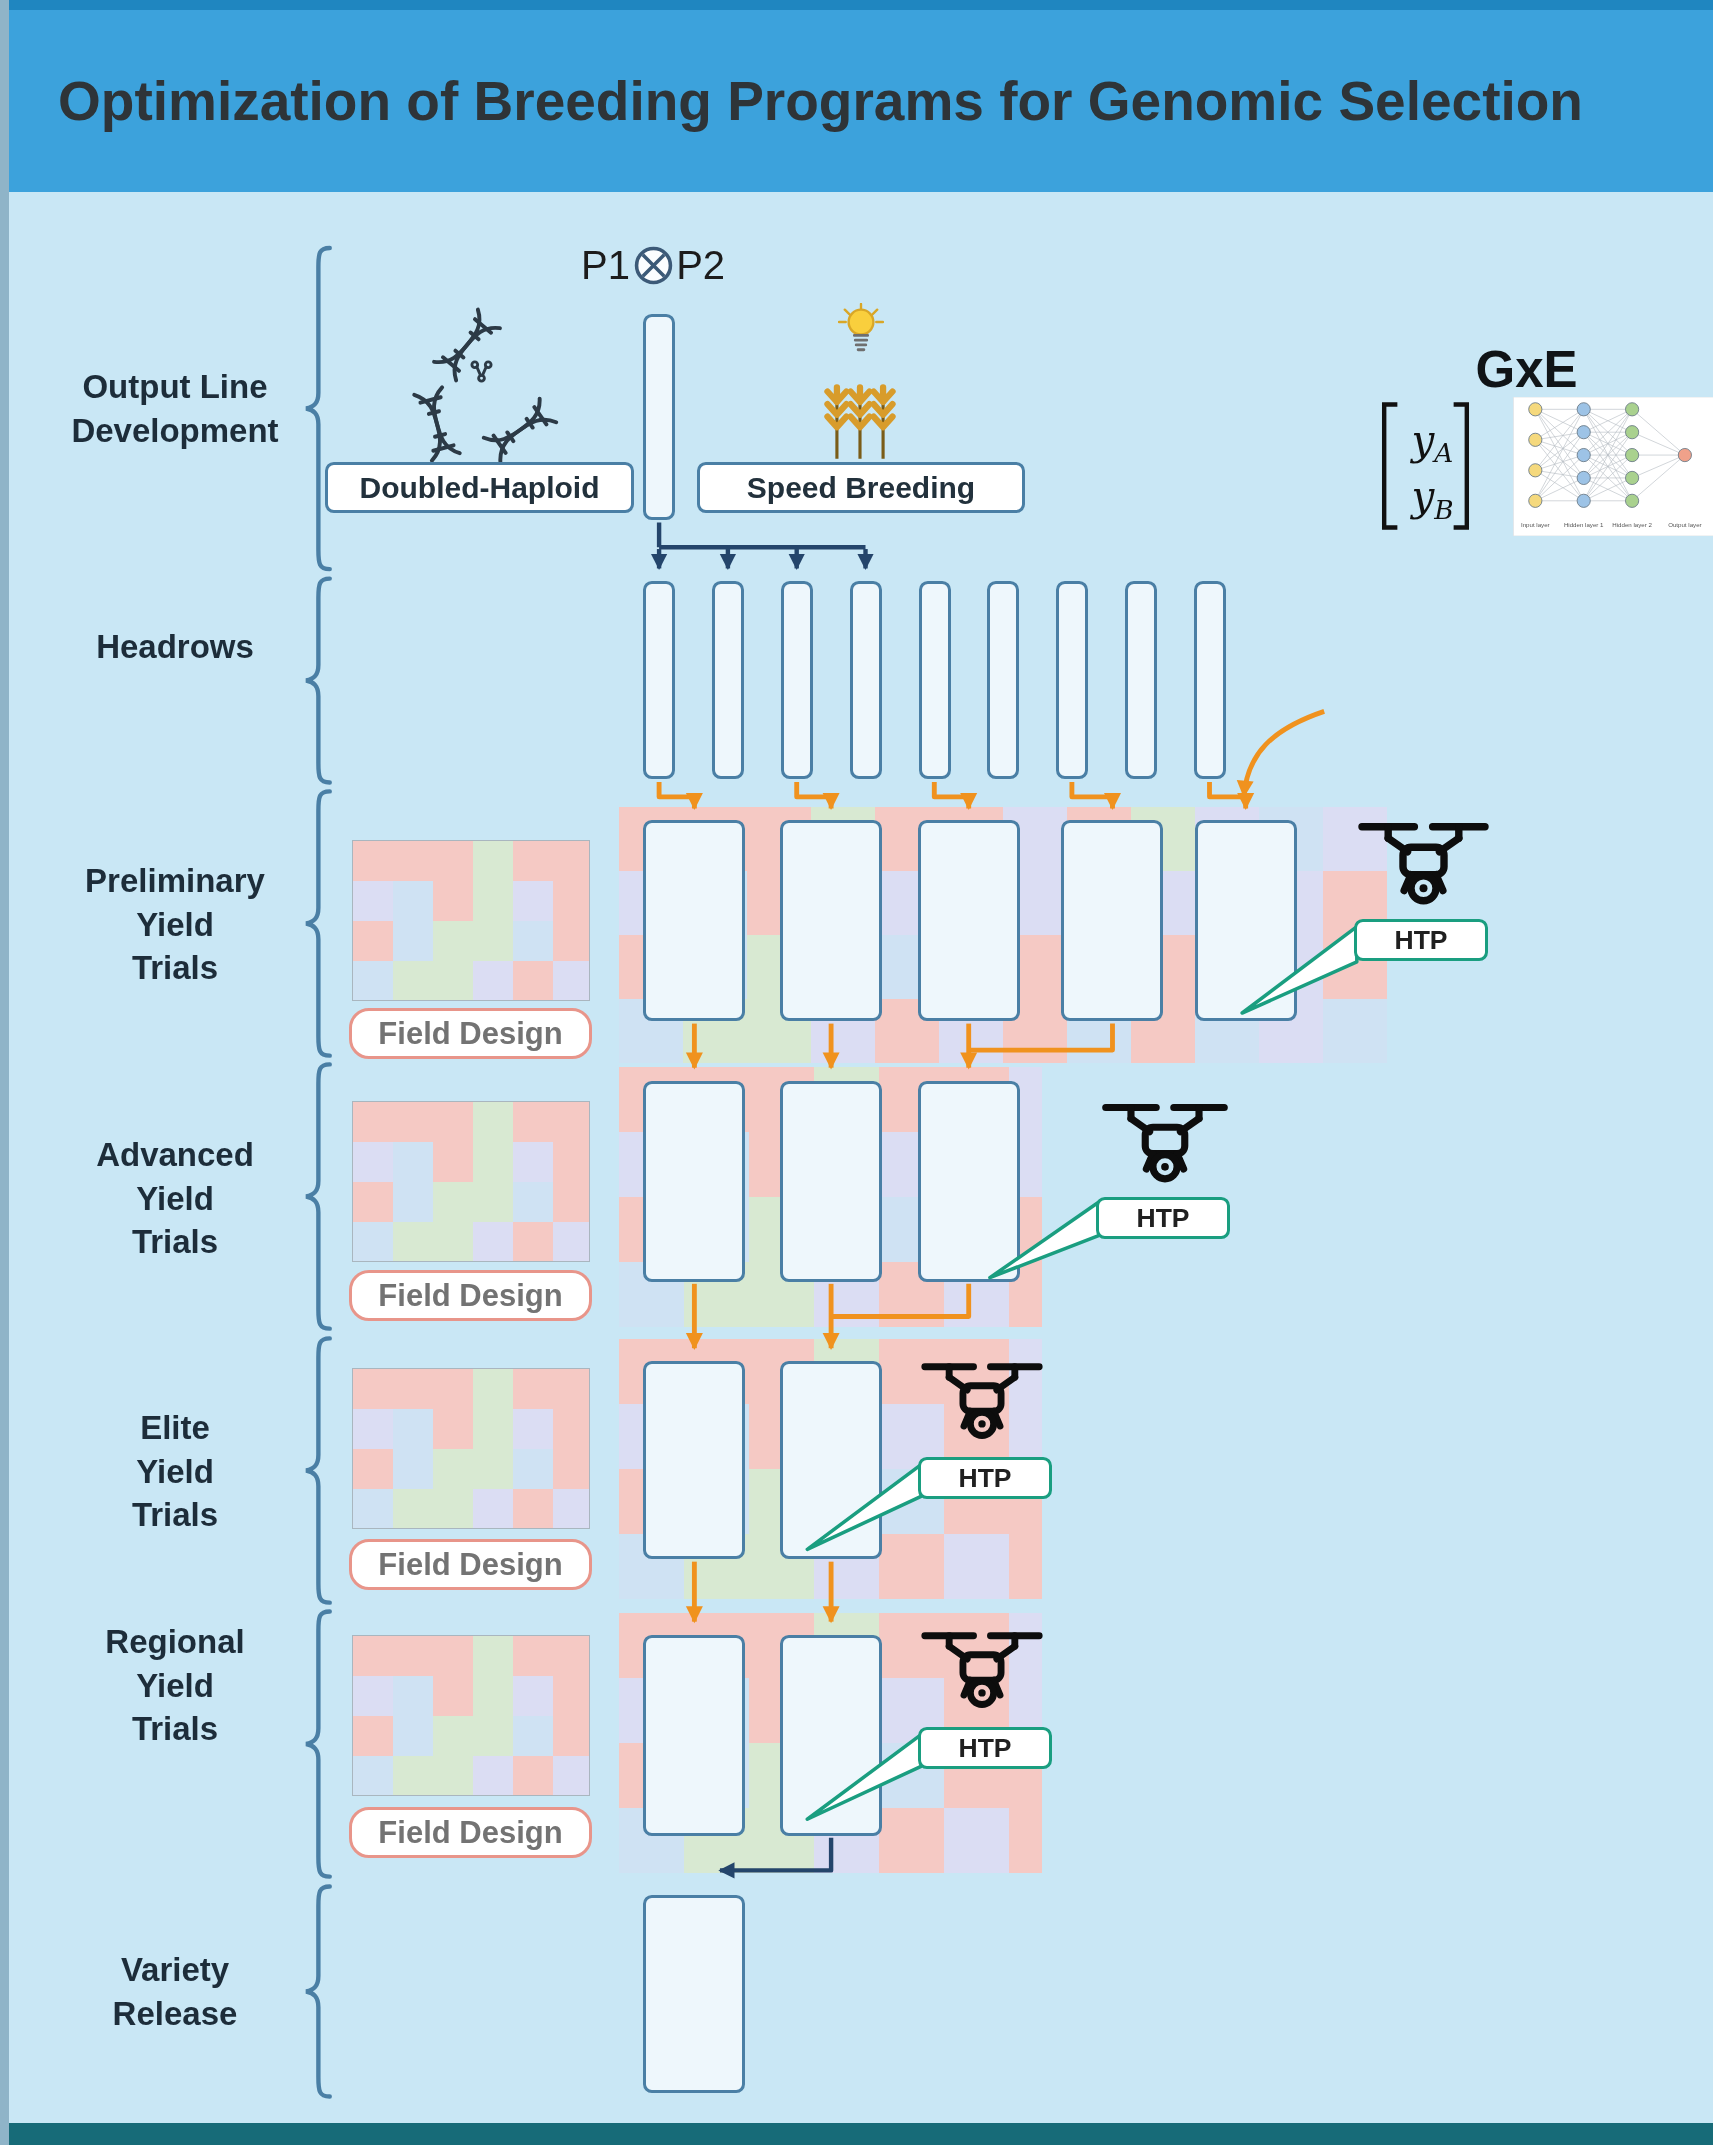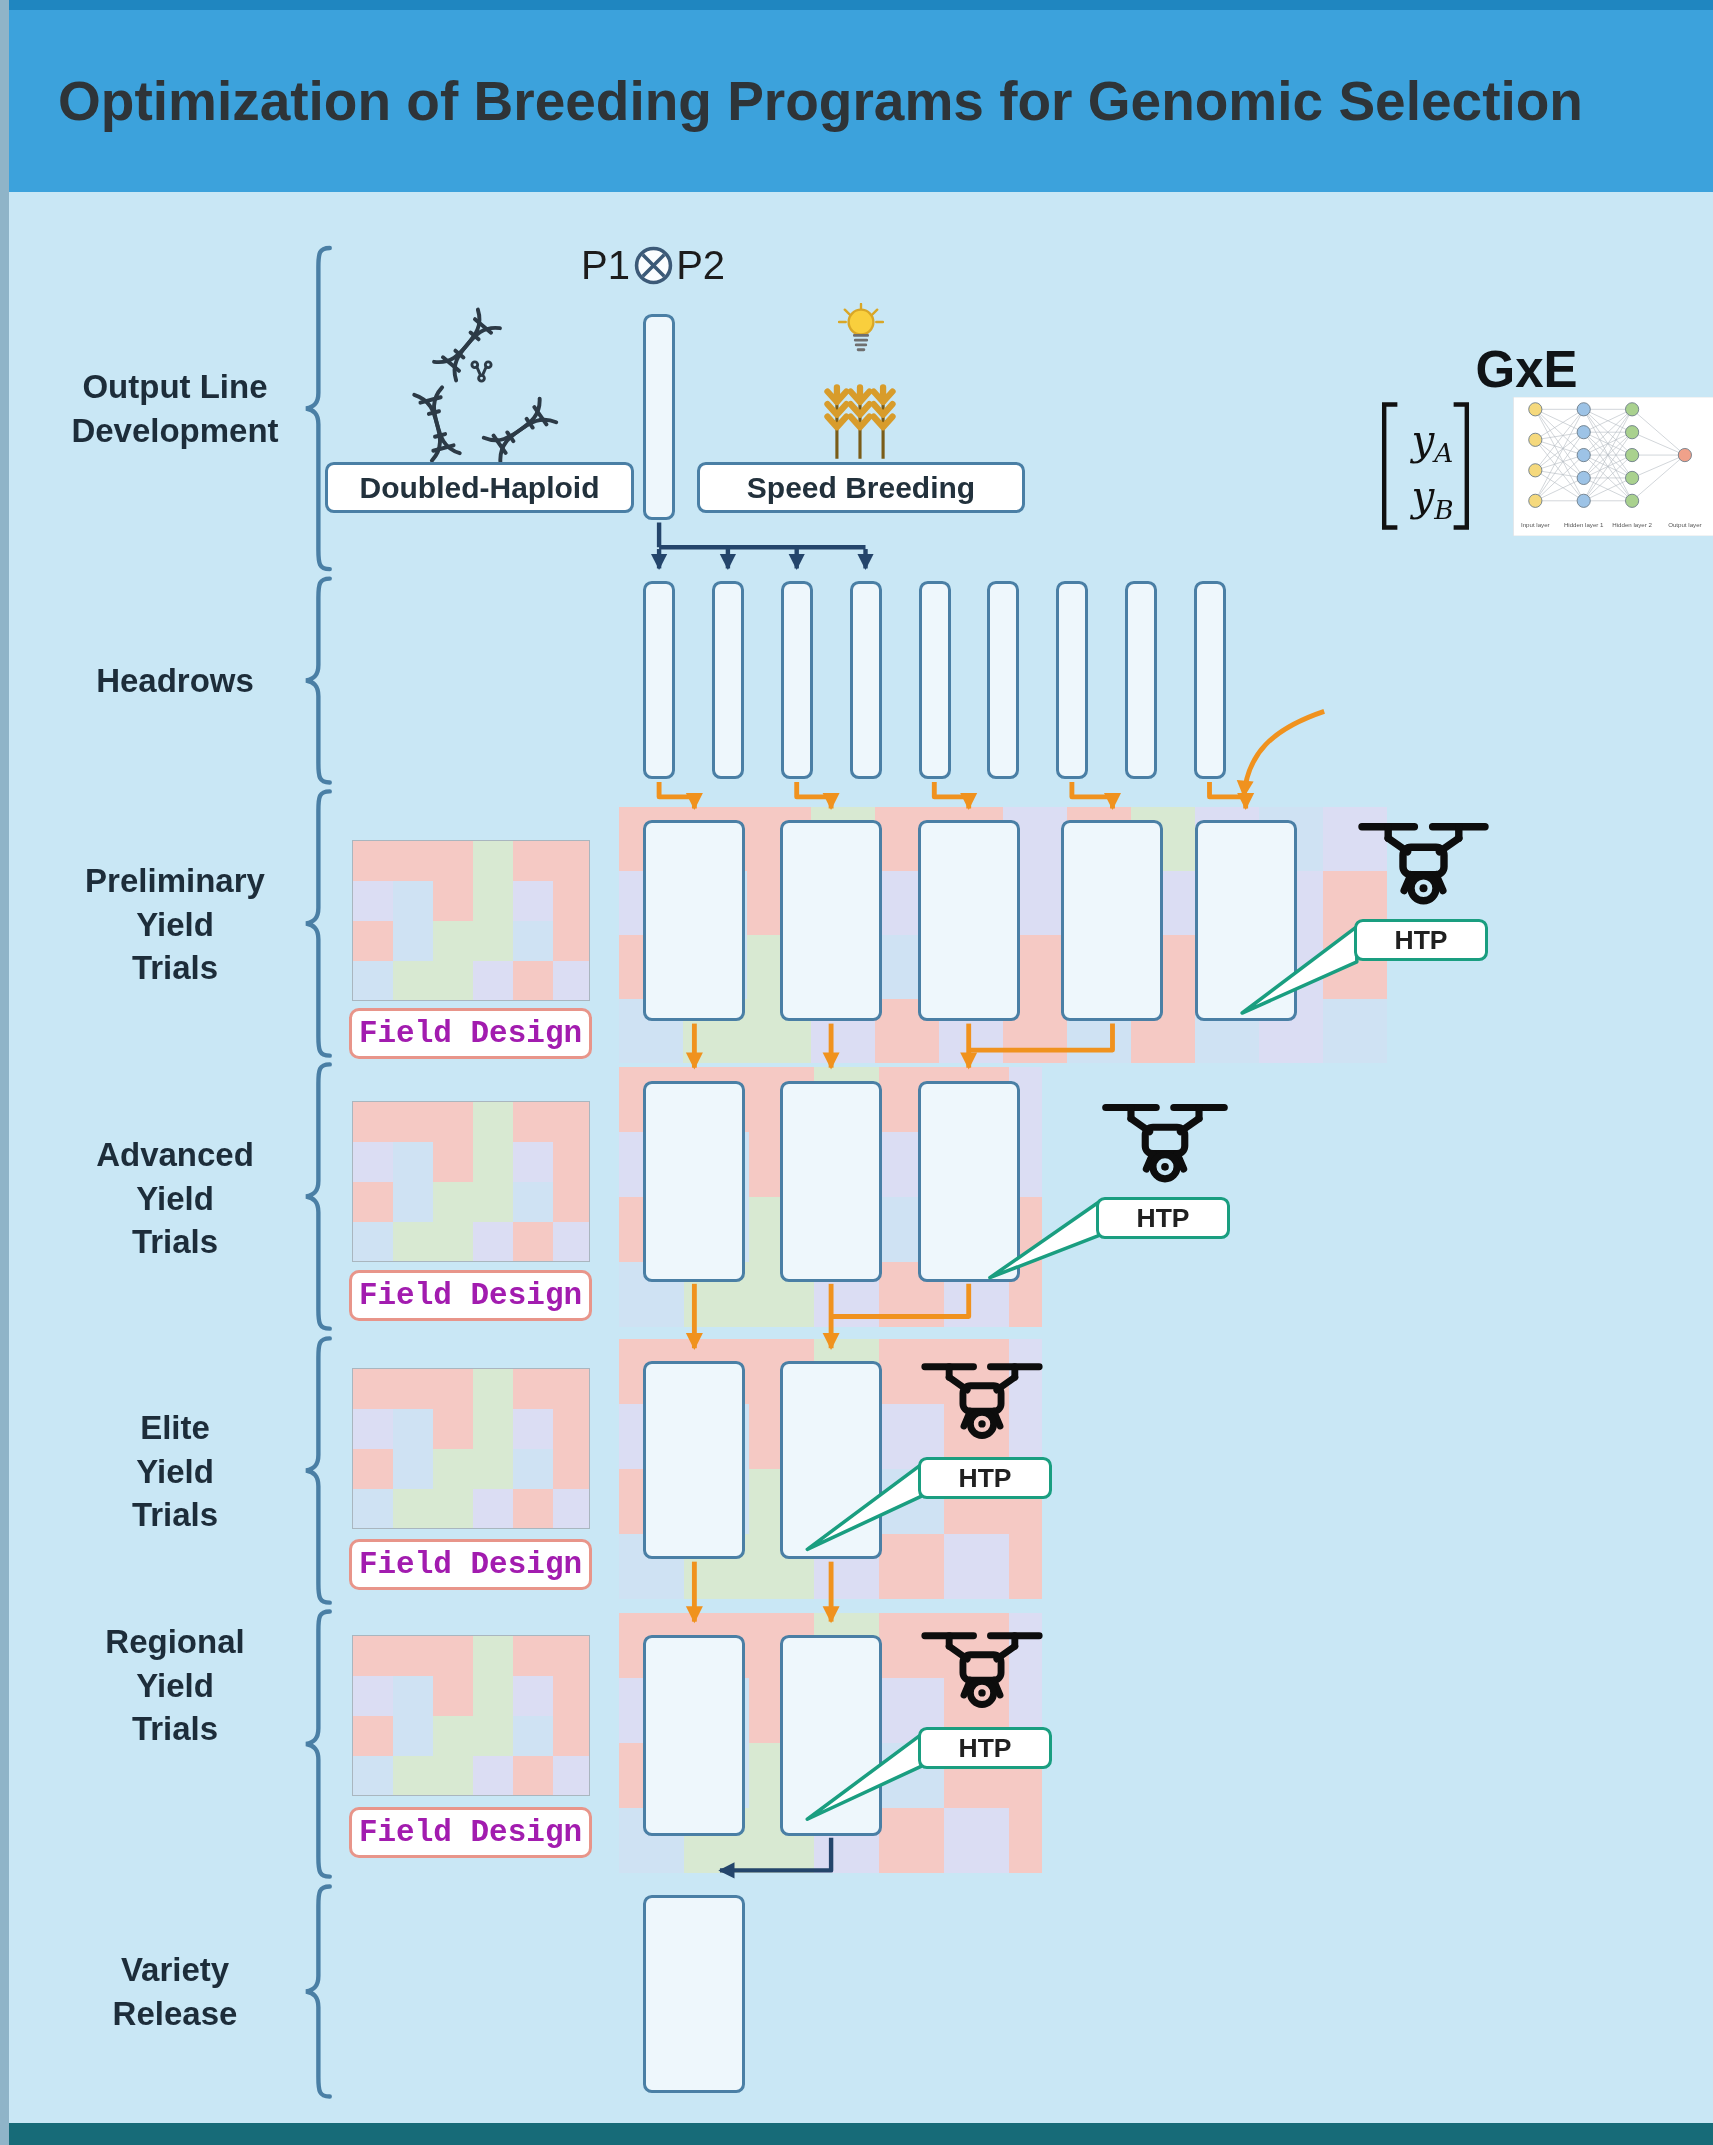--- a/index.html
+++ b/index.html
@@ -21,21 +21,21 @@
   .big{width:102px;height:201px;}
   .tall{width:32px;height:206px;}
 
   .checker{position:absolute;overflow:hidden;display:grid;z-index:1;}
   .checker i{display:block;}
   .fd-grid{border:0.9px solid #a9b6bf;}
 
   .box{position:absolute;background:#fff;border:3.5px solid var(--steel,#4a7fa5);border-radius:8.8px;
     display:flex;align-items:center;justify-content:center;font-weight:700;color:#22313c;box-sizing:border-box;}
   .method-box{font-size:30px;z-index:3;}
-  .fd-label{border-color:var(--salmon,#e8958a);border-radius:10px;font-size:31px;color:#a21caf;z-index:3;font-family:Liberation Mono, monospace;}
+  .fd-label{border-color:var(--salmon,#e8958a);border-radius:20px;font-size:31px;color:#737373;z-index:3;}
   .htp-badge{border-color:var(--teal,#1a9e80);font-size:26.5px;z-index:6;color:#202020;}
 
   .gs-box{position:absolute;background:#fff;border:3.5px solid var(--orange,#f0921e);border-radius:12.4px;
     box-sizing:border-box;padding:16px 17.6px 12.4px 21px;z-index:5;}
   .gs-title{font-size:27px;font-weight:800;color:#1e1e1e;}
   .gs-item{font-size:24px;font-weight:700;color:#1e1e1e;margin-top:7px;padding-left:10.6px;}
   .gs-item::before{content:"• ";}
 
   #gxe-title{position:absolute;left:1438px;top:340px;width:159px;text-align:center;
     font-size:51px;font-weight:800;color:#101417;}
@@ -91,21 +91,21 @@
 </svg>
 
 <div id="canvas">
 
   <div id="page-header">
     <h1>Optimization of Breeding Programs for Genomic Selection</h1>
   </div>
 
   <div class="stage-label" style="top:365px">Output Line
 Development</div>
-  <div class="stage-label" style="top:659px">Headrows</div>
+  <div class="stage-label" style="top:625px">Headrows</div>
   <div class="stage-label" style="top:859px">Preliminary
 Yield
 Trials</div>
   <div class="stage-label" style="top:1133px">Advanced
 Yield
 Trials</div>
   <div class="stage-label" style="top:1406px">Elite
 Yield
 Trials</div>
   <div class="stage-label" style="top:1620px">Regional

